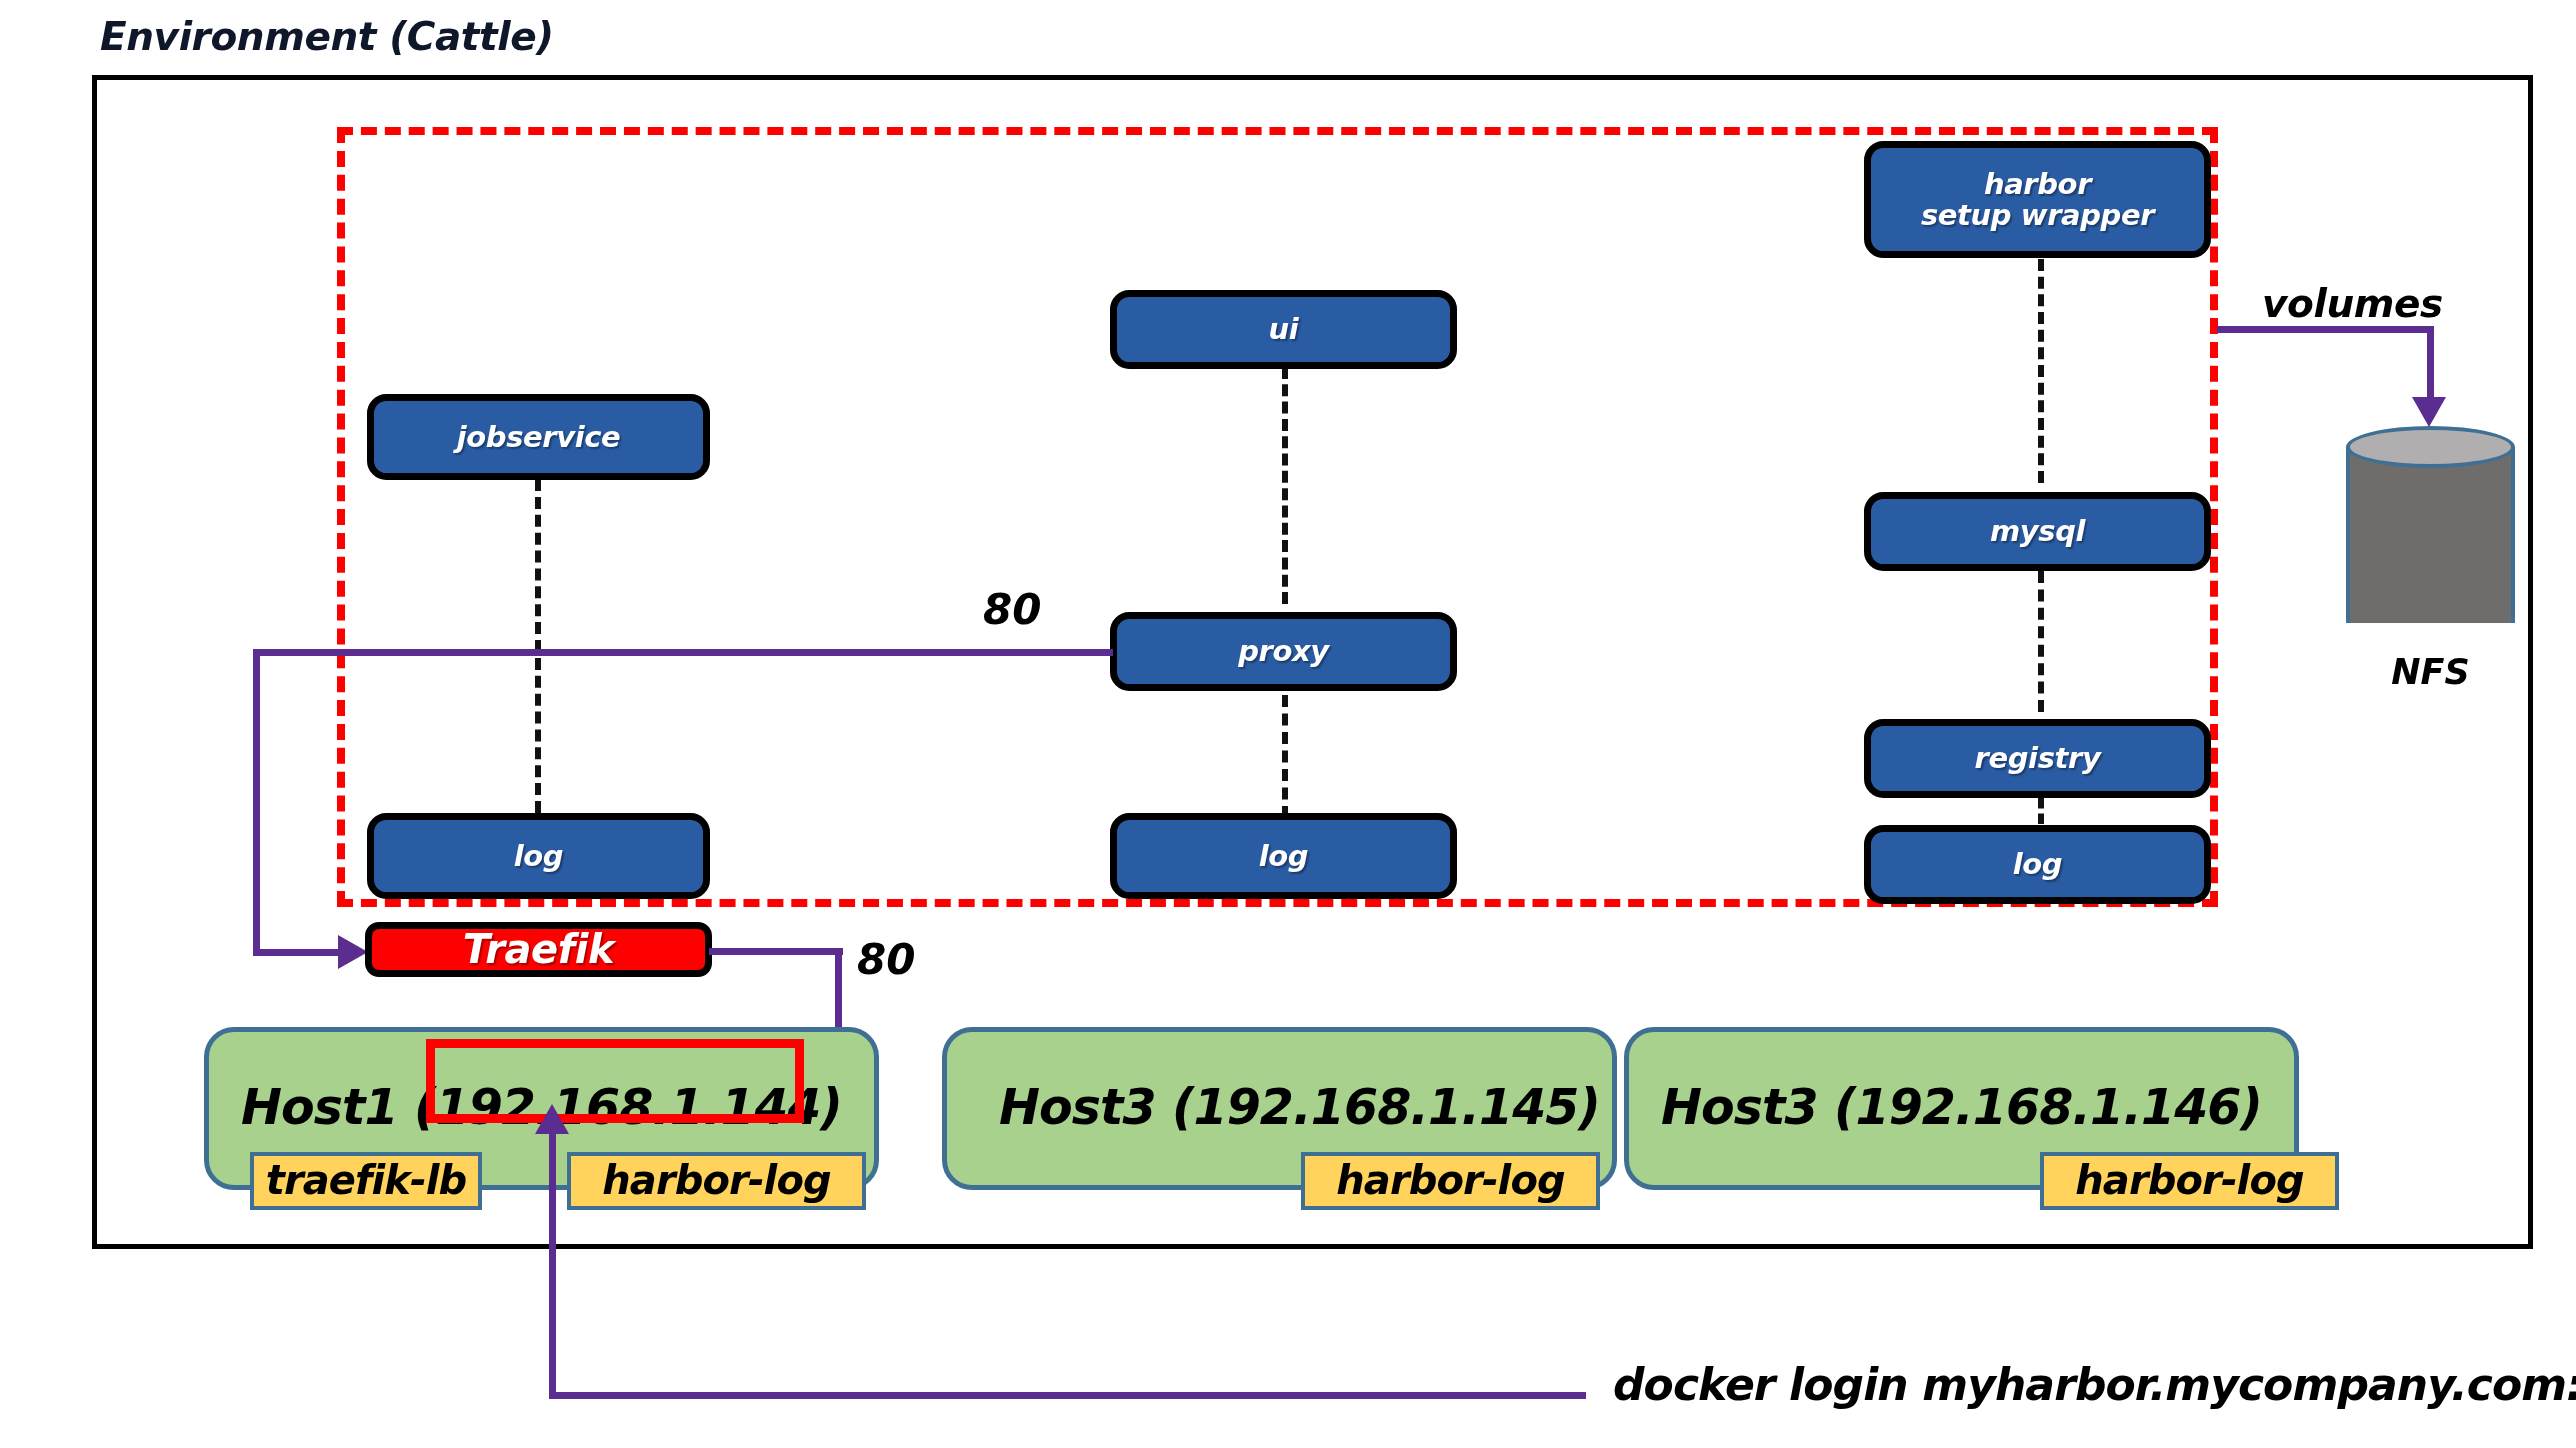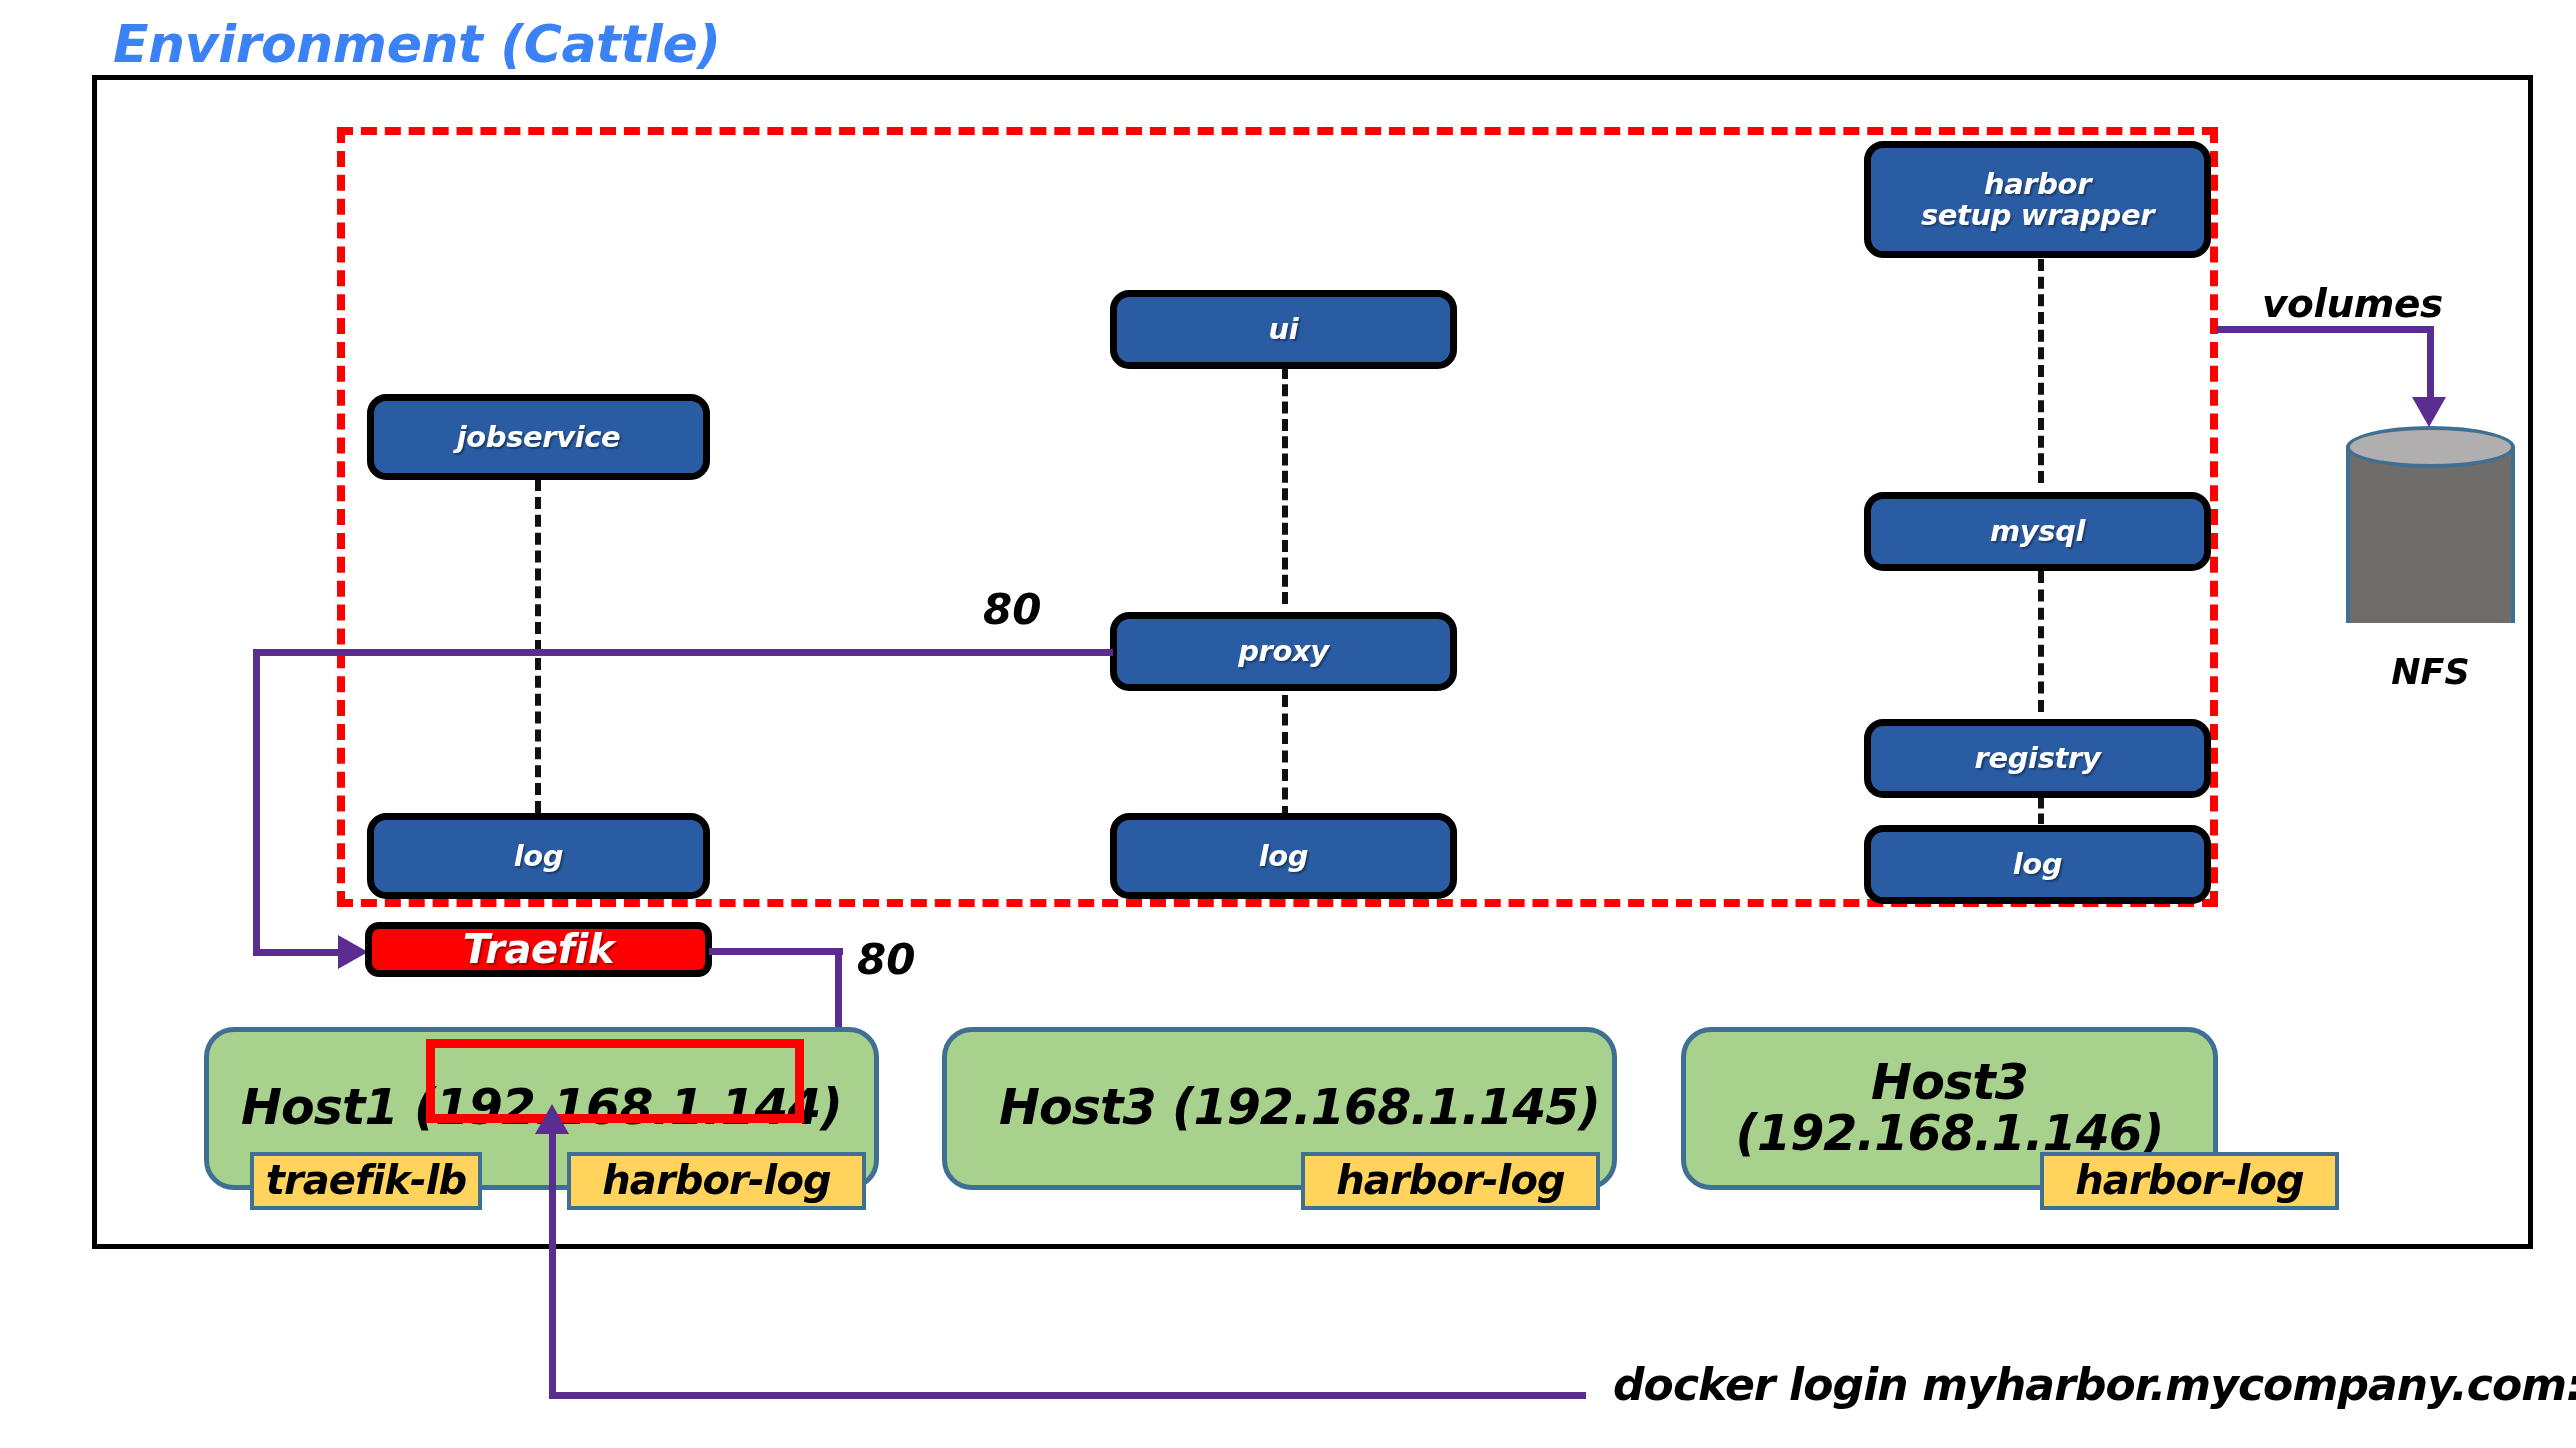--- a/index.html
+++ b/index.html
@@ -4,22 +4,22 @@
 <style>
   html,body{margin:0;padding:0;background:#ffffff;}
   body{
     width:2576px;height:1449px;position:relative;overflow:hidden;
     font-family:"DejaVu Sans","Liberation Sans",sans-serif;
   }
   #stage{position:absolute;left:0;top:0;width:2576px;height:1449px;}
 
   
   #env-title{
-    position:absolute;left:113px;top:14px;
-    font-size:52px;font-weight:bold;font-style:italic;color:#3b82f6;
+    position:absolute;left:100px;top:14px;
+    font-size:39px;font-weight:bold;font-style:italic;color:#0f172a;
     letter-spacing:-0.4px;white-space:nowrap;
   }
   #env-frame{
     position:absolute;left:92px;top:75px;width:2441px;height:1174px;
     border:5.3px solid #000;box-sizing:border-box;background:transparent;
   }
 
   
   #harbor-region{
     position:absolute;left:337px;top:127px;width:1881px;height:780px;
@@ -202,21 +202,21 @@
     <span>harbor-log</span>
   </div>
 
   <div class="node host-box" style="left:942px;top:991px;width:675px;height:163px;padding-left:40px;">
     <span>Host3 (192.168.1.145)</span>
   </div>
   <div class="node stack-tag" style="left:1301px;top:1152px;width:299px;height:58px;">
     <span>harbor-log</span>
   </div>
 
-  <div class="node host-box" style="left:1681px;top:991px;width:537px;height:163px;">
+  <div class="node host-box" style="left:1624px;top:991px;width:675px;height:163px;">
     <span>Host3 (192.168.1.146)</span>
   </div>
   <div class="node stack-tag" style="left:2040px;top:1152px;width:299px;height:58px;">
     <span>harbor-log</span>
   </div>
 
   <div class="ph" style="left:549px;top:1392px;width:1037px;"></div>
   <div class="pv" style="left:549px;top:1134px;height:258px;"></div>
   <div class="arrow arrow-up" style="left:535px;top:1104px;"></div>
   <div id="label-docker-login" class="lbl">docker login myharbor.mycompany.com:80</div>

